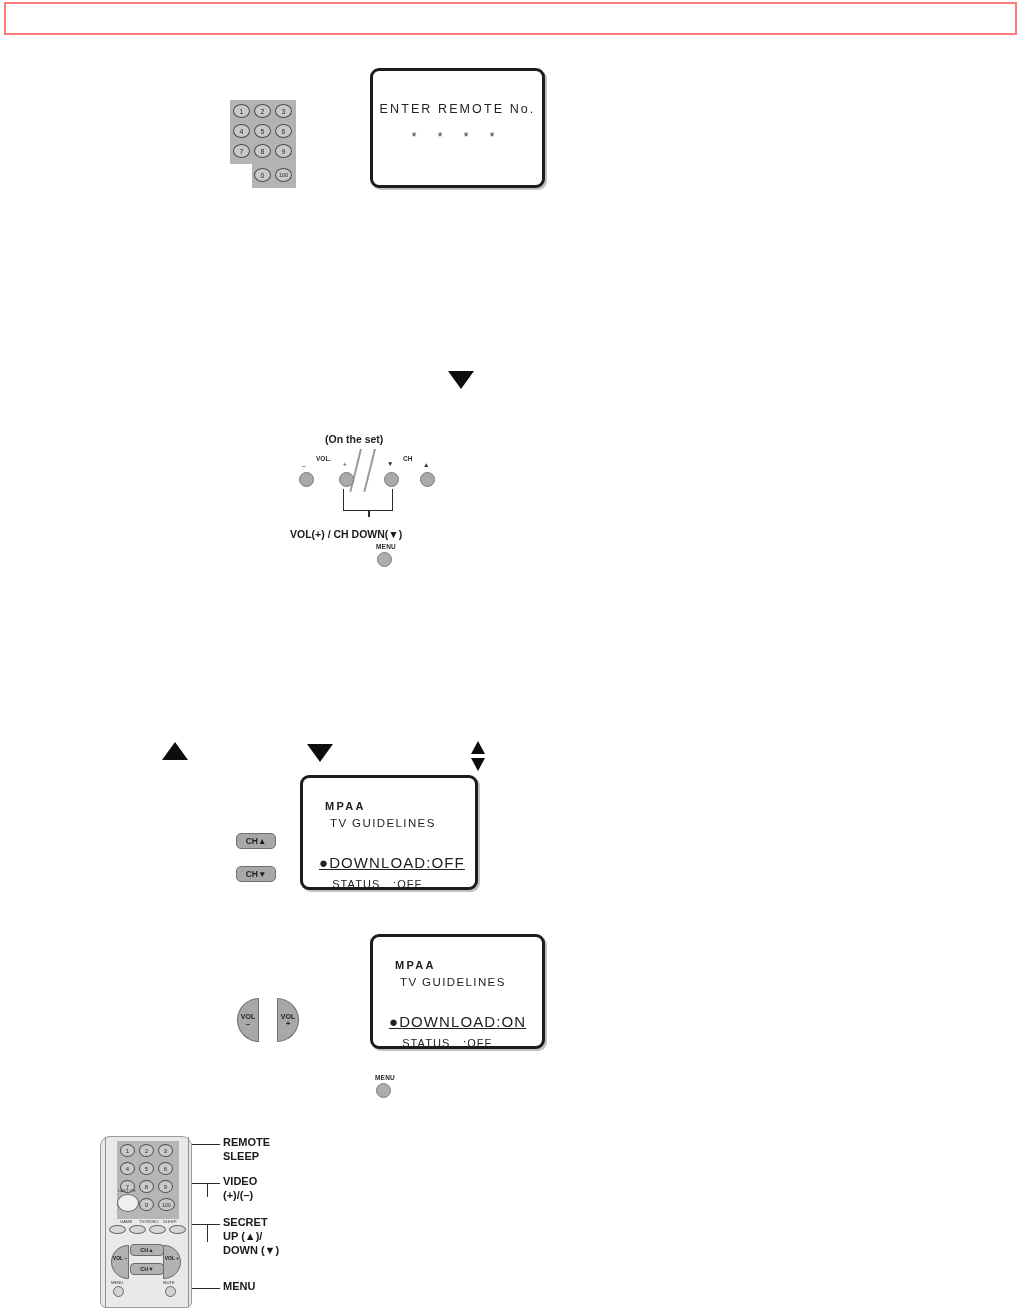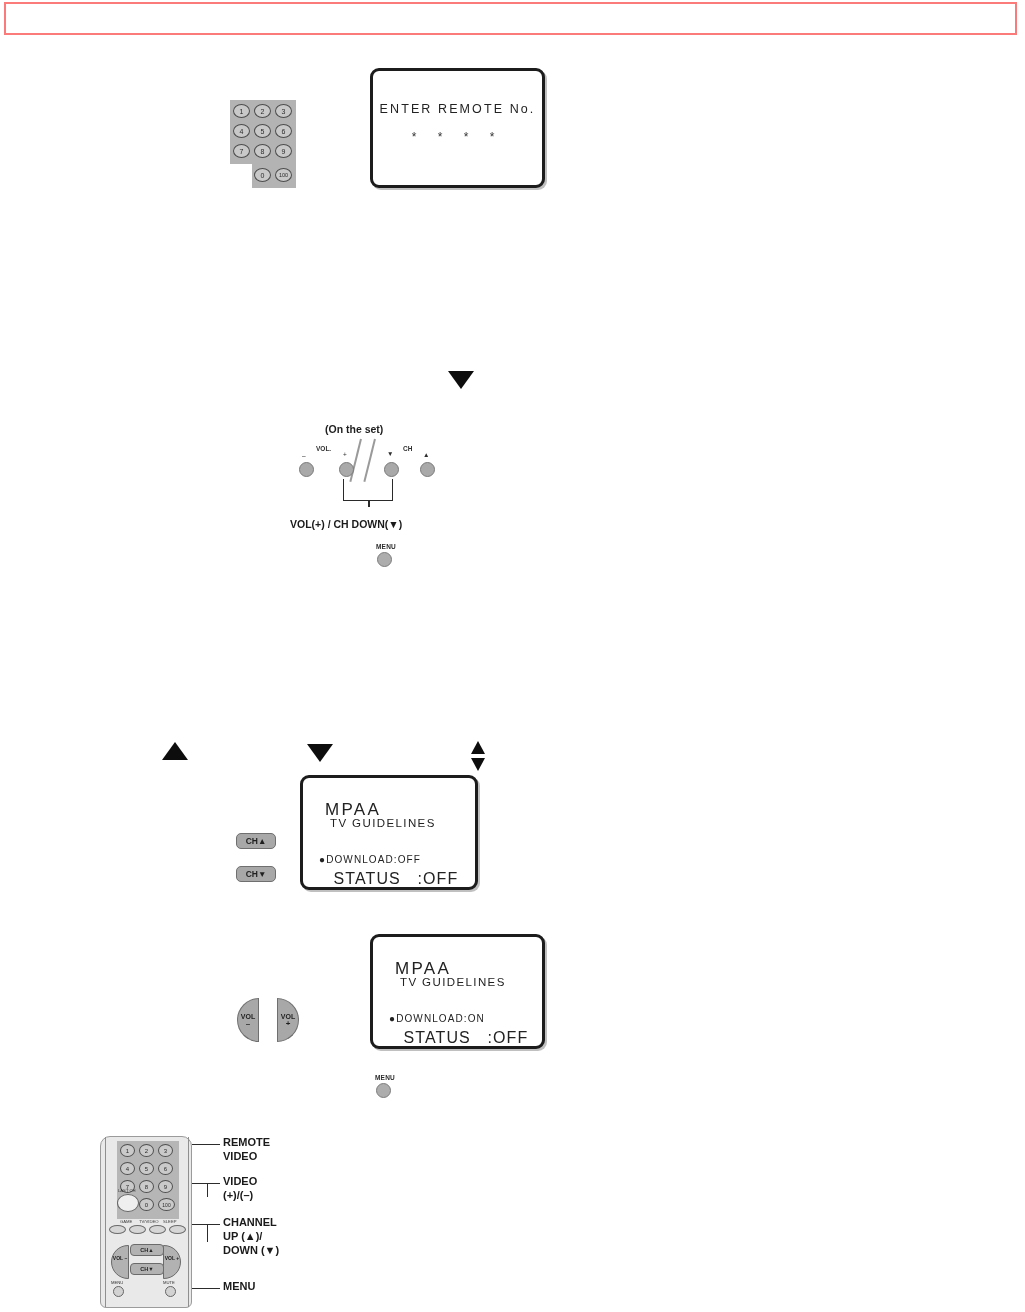--- a/index.html
+++ b/index.html
@@ -67,42 +67,44 @@
     font-size: 12px;
     letter-spacing: 9px;
     color: #333;
   }
 
   
   .mpaa .l1 {
     position: absolute;
     left: 22px;
     top: 22px;
-    font-size: 17px;
+    font-size: 11px;
     letter-spacing: 2.3px;
+    font-weight: bold;
   }
   .mpaa .l2 {
     position: absolute;
     left: 27px;
     top: 39px;
     font-size: 11.5px;
     letter-spacing: 1.4px;
   }
   .mpaa .l3 {
     position: absolute;
     left: 16px;
     top: 76px;
-    font-size: 10px;
+    font-size: 15px;
     letter-spacing: 1.1px;
+    text-decoration: underline;
   }
   .mpaa .l4 {
     position: absolute;
     left: 25px;
-    top: 92px;
-    font-size: 16px;
+    top: 100px;
+    font-size: 11px;
     letter-spacing: 1.1px;
   }
   #screen-mpaa-off {
     left: 300px;
     top: 775px;
     width: 178px;
     height: 115px;
   }
   #screen-mpaa-on {
     left: 370px;
@@ -142,21 +144,21 @@
     line-height: 13px;
     text-align: center;
     color: #2b2b2b;
     box-sizing: border-box;
   }
 
   
   #on-the-set {
     position: absolute;
     left: 290px;
-    top: 423px;
+    top: 433px;
     width: 175px;
     height: 115px;
   }
   #on-the-set .set-caption {
     position: absolute;
     left: 35px;
     top: 0px;
     font-size: 10.5px;
     font-weight: bold;
     color: #1e1e1e;
@@ -608,20 +610,20 @@
   </div>
 
   <div class="callout-line" style="left:100px; top:16px;  width:28px;"></div>
   <div class="callout-line" style="left:100px; top:55px;  width:28px;"></div>
   <div class="callout-vert" style="left:115px; top:55px;  height:14px;"></div>
   <div class="callout-line" style="left:100px; top:96px;  width:28px;"></div>
   <div class="callout-vert" style="left:115px; top:96px;  height:18px;"></div>
   <div class="callout-line" style="left:100px; top:160px; width:28px;"></div>
 
   <div class="callout-label" style="left:131px; top:8px;">REMOTE
-VIDEO</div>
+SLEEP</div>
   <div class="callout-label" style="left:131px; top:47px;">VIDEO
 (+)/(–)</div>
-  <div class="callout-label" style="left:131px; top:88px;">CHANNEL
+  <div class="callout-label" style="left:131px; top:88px;">SECRET
 UP (▲)/
 DOWN (▼)</div>
   <div class="callout-label" style="left:131px; top:152px;">MENU</div>
 </div>
 
 </body></html>

